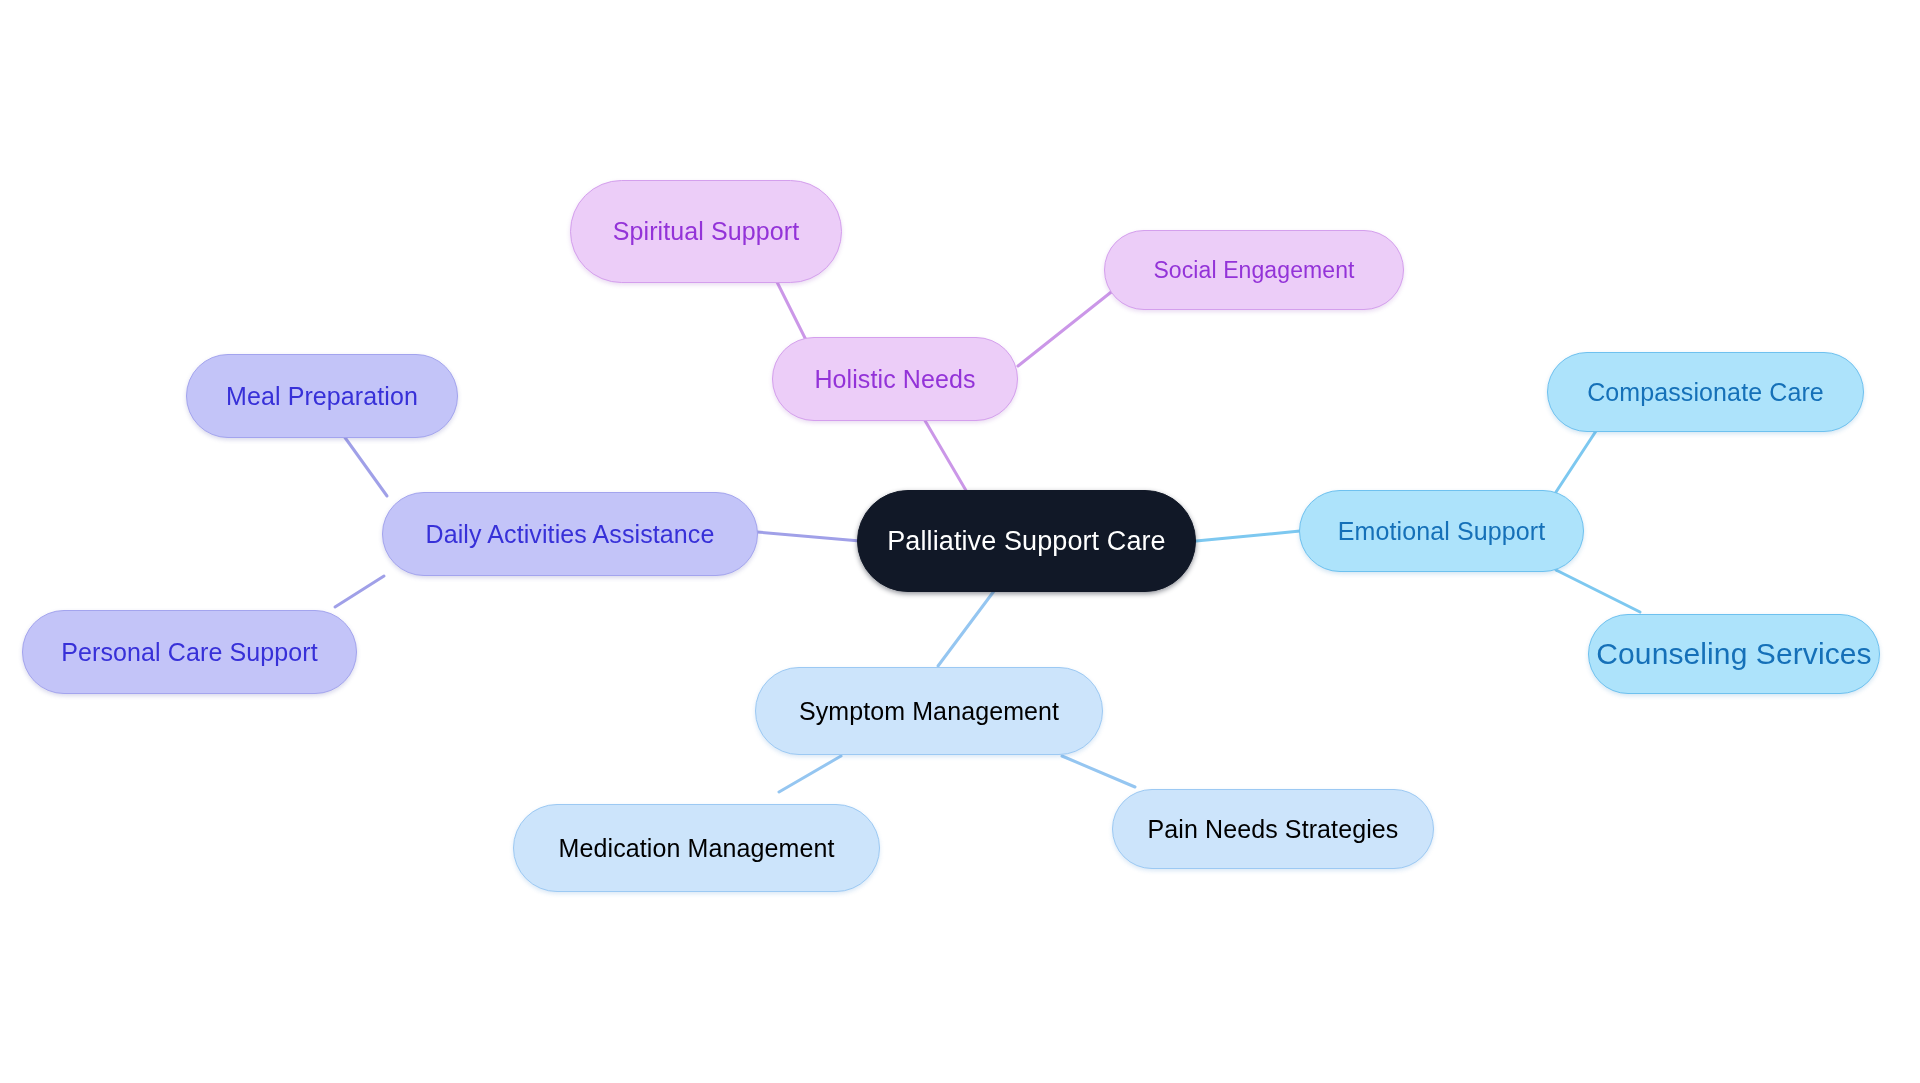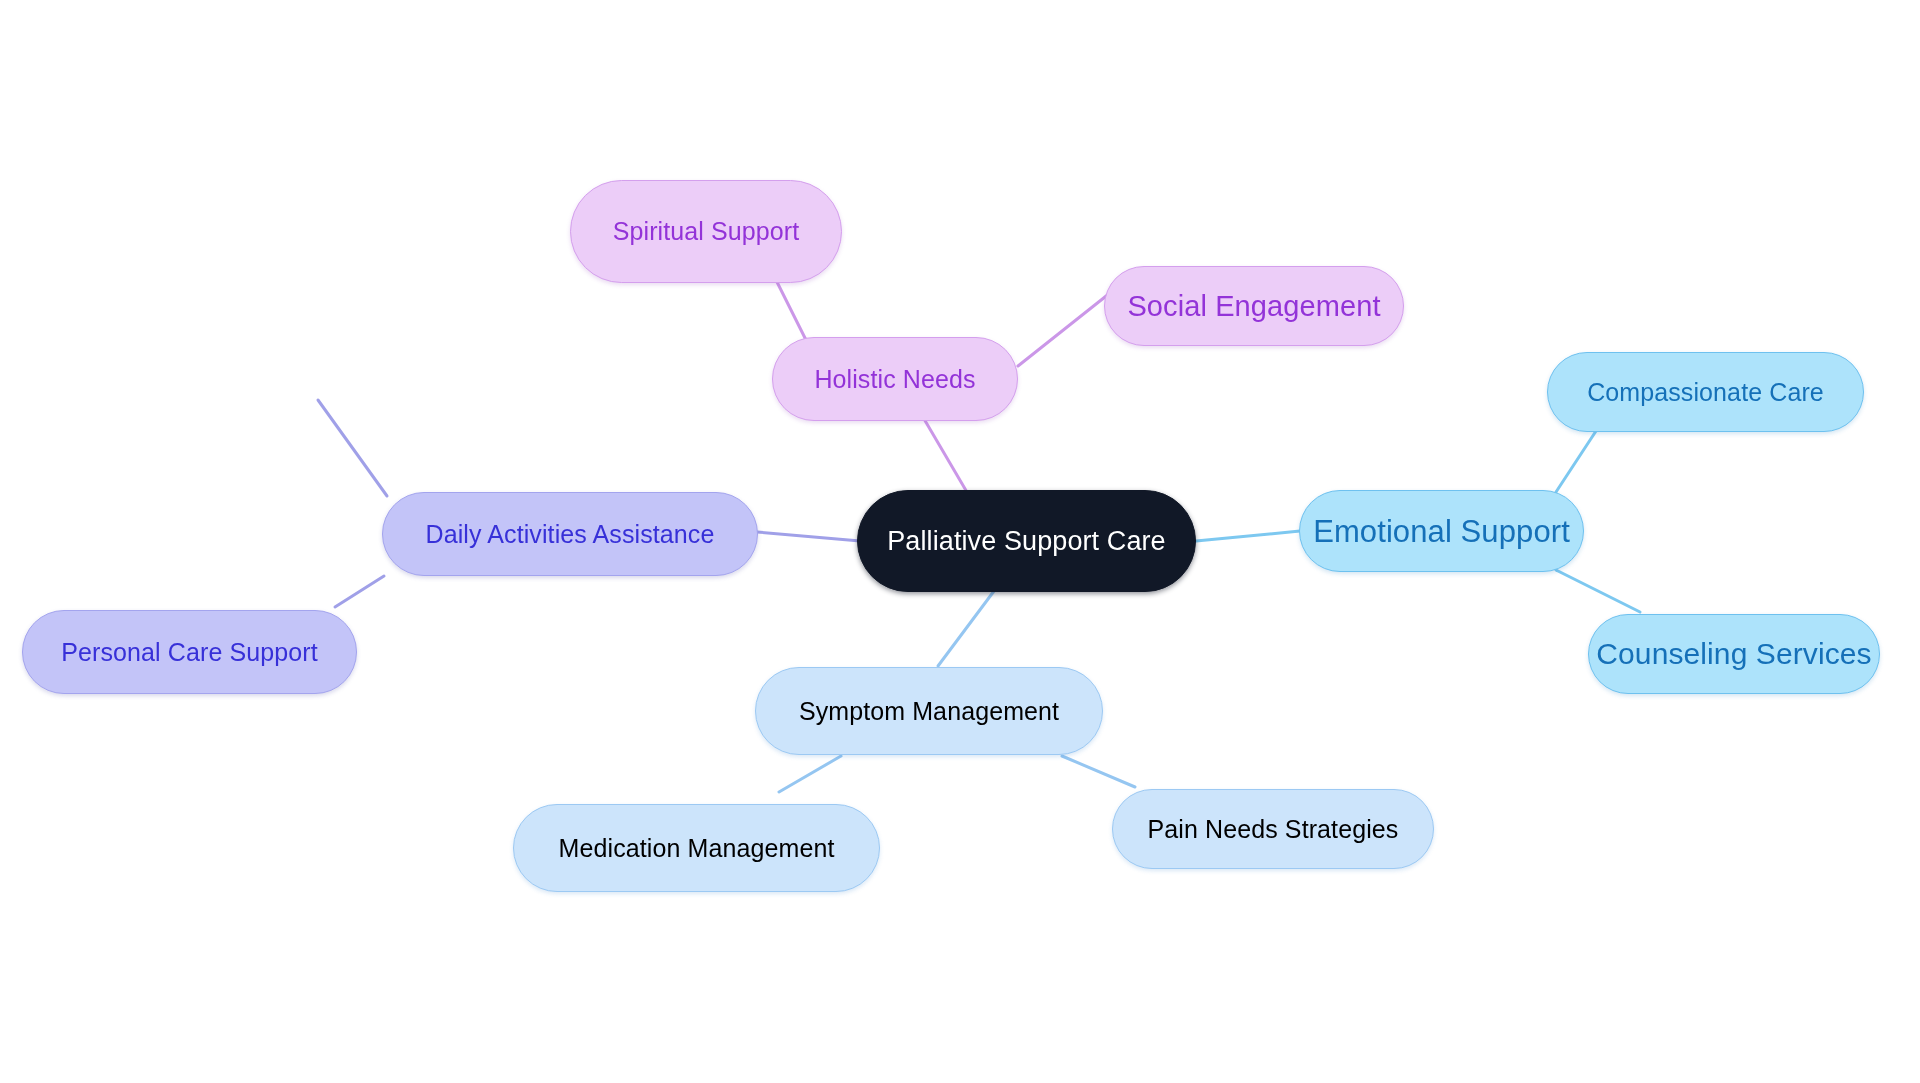--- a/index.html
+++ b/index.html
@@ -115,38 +115,41 @@
   </svg>
 
   <div class="node root" style="left:857px; top:490px; width:339px; height:102px;">
     <span class="node-label">Palliative Support Care</span>
   </div>
 
   <div class="node periwinkle" style="left:382px; top:492px; width:376px; height:84px; font-size:25px;">
     <span class="node-label">Daily Activities Assistance</span>
   </div>
 
+  <div class="node periwinkle" style="left:186px; top:354px; width:272px; height:84px; font-size:25px;">
+    <span class="node-label">Meal Preparation</span>
+  </div>
 
   <div class="node periwinkle" style="left:22px; top:610px; width:335px; height:84px; font-size:25px;">
     <span class="node-label">Personal Care Support</span>
   </div>
 
   <div class="node violet" style="left:772px; top:337px; width:246px; height:84px; font-size:25px;">
     <span class="node-label">Holistic Needs</span>
   </div>
 
   <div class="node violet" style="left:570px; top:180px; width:272px; height:103px; font-size:25px;">
     <span class="node-label">Spiritual Support</span>
   </div>
 
-  <div class="node violet" style="left:1104px; top:230px; width:300px; height:80px; font-size:29px;margin-top:36px;">
+  <div class="node violet" style="left:1104px; top:230px; width:300px; height:80px; font-size:23px;">
     <span class="node-label">Social Engagement</span>
   </div>
 
-  <div class="node sky" style="left:1299px; top:490px; width:285px; height:82px; font-size:31px;">
+  <div class="node sky" style="left:1299px; top:490px; width:285px; height:82px; font-size:25px;">
     <span class="node-label">Emotional Support</span>
   </div>
 
   <div class="node sky" style="left:1547px; top:352px; width:317px; height:80px; font-size:25px;">
     <span class="node-label">Compassionate Care</span>
   </div>
 
   <div class="node sky" style="left:1588px; top:614px; width:292px; height:80px; font-size:30px;">
     <span class="node-label">Counseling Services</span>
   </div>

